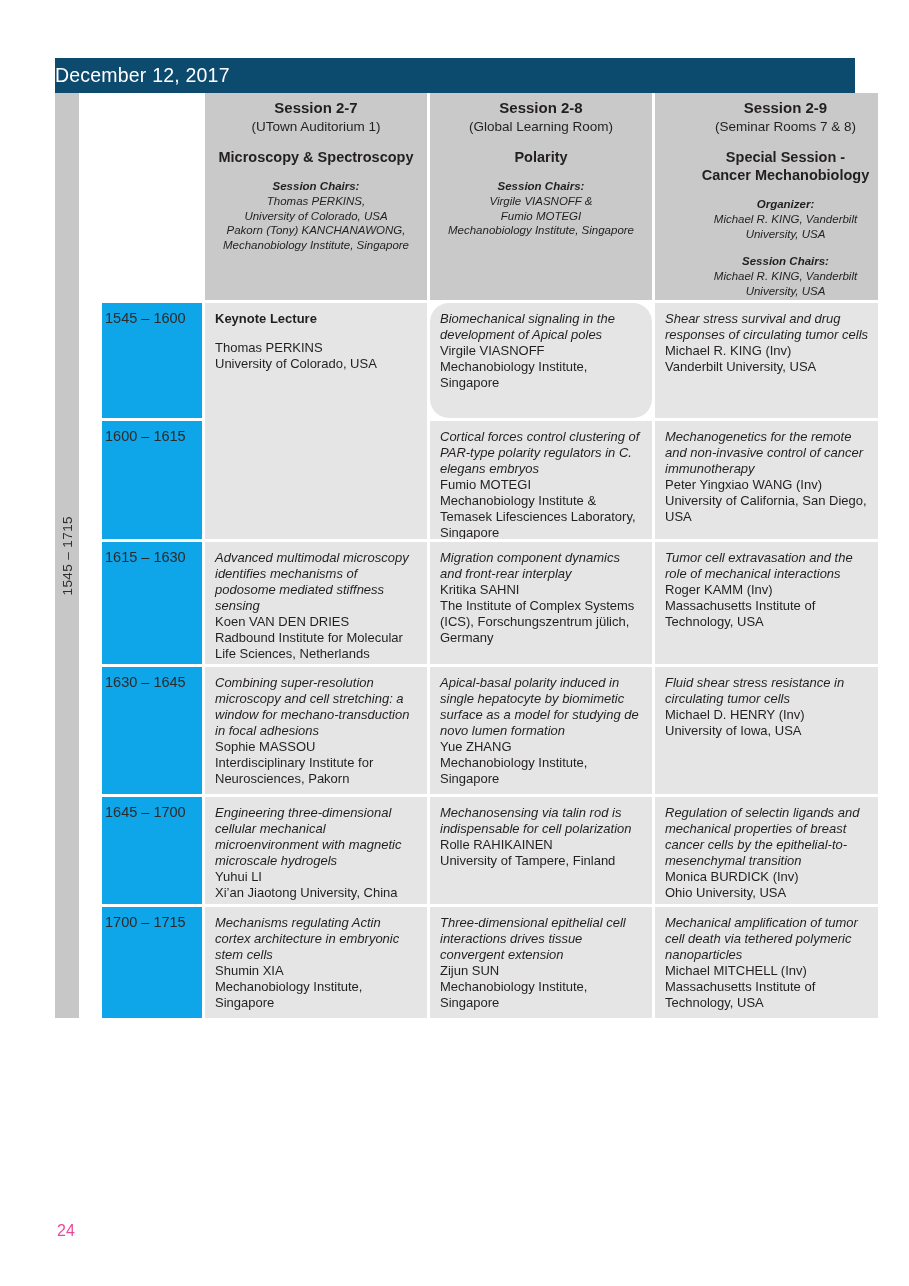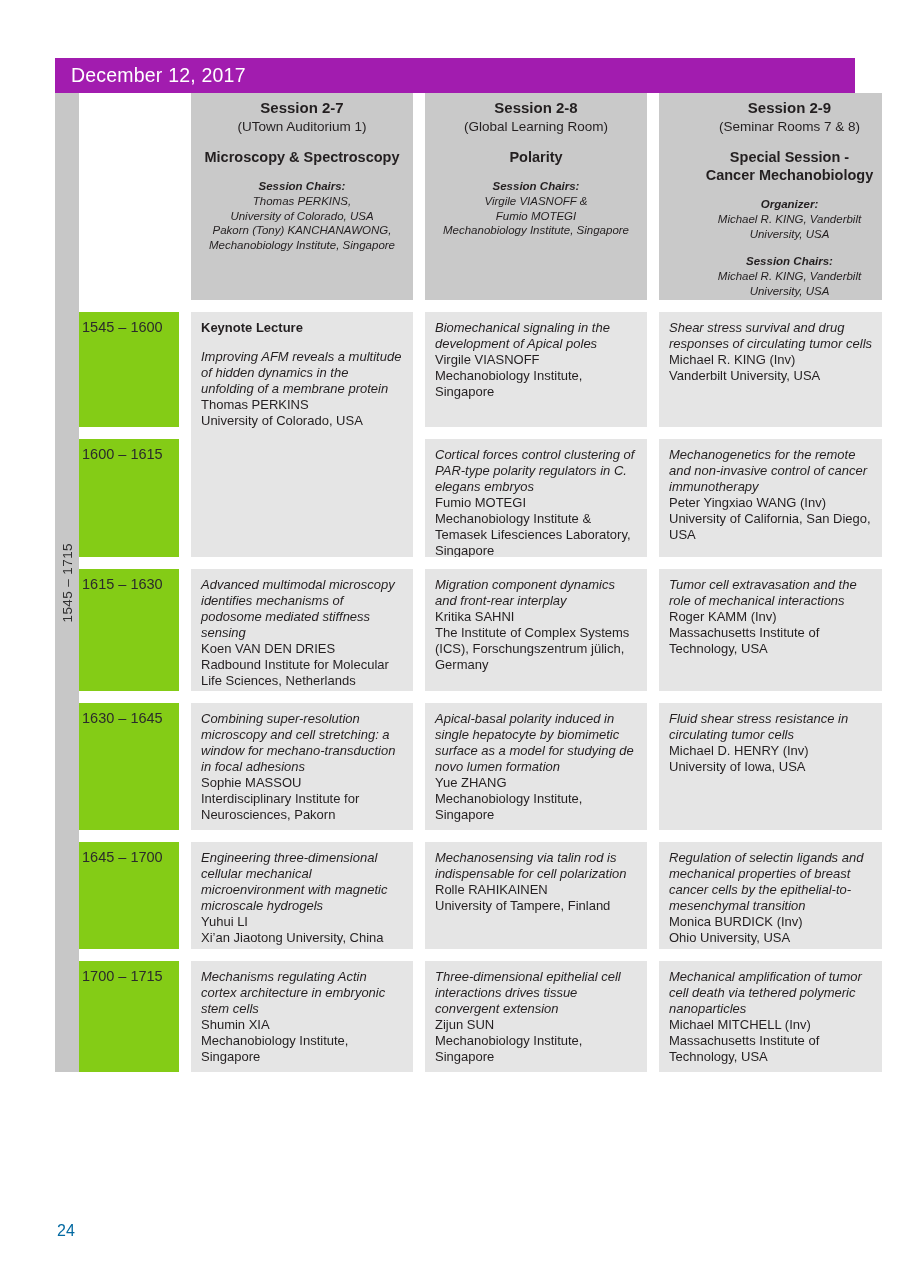--- a/index.html
+++ b/index.html
@@ -3,59 +3,59 @@
 <meta charset="utf-8">
 <style>
   html,body { margin:0; padding:0; }
   body {
     width:909px; height:1286px; background:#ffffff; position:relative;
     font-family:"Liberation Sans", sans-serif; color:#231f20;
     -webkit-font-smoothing:antialiased;
   }
   .date-bar {
     position:absolute; left:55px; top:58px; width:800px; height:35px;
-    background:#a21caf; color:#ffffff; display:flex; align-items:center;
-    padding-left:16px; box-sizing:border-box; font-size:19.5px; letter-spacing:0.2px;
+    background:#0c4a6e; color:#ffffff; display:flex; align-items:center;
+    padding-left:0; box-sizing:border-box; font-size:19.5px; letter-spacing:0.2px;
   }
   .table-wrap { position:absolute; left:55px; top:93px; width:800px; display:flex; }
   .time-strip {
     width:24px; background:#c7c7c7; display:flex; align-items:center; justify-content:center;
     flex:0 0 24px;
   }
   .strip-label {
     writing-mode:vertical-rl; transform:rotate(180deg);
     font-size:13.5px; color:#2e2e2e; letter-spacing:0.4px; white-space:nowrap;
   }
   #schedule-grid {
     width:692px; display:grid;
     grid-template-columns:100px 222px 222px 223px;
     grid-template-rows:207px 115px 118px 122px 127px 107px 111px;
-    gap:12px; background:#ffffff;
+    gap:3px; background:#ffffff;margin-left:23px;
   }
   .session-header {
     background:#c9c9c9; text-align:center; padding:5px 8px 0 8px;
     box-sizing:border-box; overflow:hidden;
   }
   .session-name { font-weight:bold; font-size:15px; line-height:1.3; }
   .session-venue { font-size:13.5px; line-height:1.3; }
   .session-topic { font-weight:bold; font-size:14.5px; line-height:1.25; margin-top:13px; }
   .chair-block { margin-top:13px; font-size:11.5px; font-style:italic; line-height:1.28; }
   .chair-label { font-weight:bold; }
   .time-cell {
-    background:#84cc16; font-size:14.5px; color:#2b2b2b;
+    background:#0ea5e9; font-size:14.5px; color:#2b2b2b;
     padding:7px 2px 0 3px; box-sizing:border-box;
   }
   .talk-cell {
     background:#e5e5e5; font-size:13px; line-height:1.23;
     padding:8px 9px 0 10px; box-sizing:border-box; overflow:hidden;
   }
   .talk-kicker { font-weight:bold; margin-bottom:13px; }
   .talk-title { font-style:italic; }
   .talk-speaker { font-style:normal; }
-  .page-number { position:absolute; left:57px; top:1222px; font-size:16px; color:#0369a1; }
+  .page-number { position:absolute; left:57px; top:1222px; font-size:16px; color:#ec4899; }
 </style>
 </head>
 <body>
 
 <div class="date-bar">
   <span>December 12, 2017</span>
 </div>
 
 <div class="table-wrap">
   <div class="time-strip">
@@ -95,25 +95,24 @@
         </div>
         <div class="chair-block">
           <div class="chair-label">Session Chairs:</div>
           <div>Michael R. KING, Vanderbilt University, USA</div>
           <div>Peter Yingxiao WANG, UCSD, USA</div>
         </div>
       </div>
       <div class="time-cell" style="grid-area: 2 / 1;">1545 – 1600</div>
       <div class="talk-cell" style="grid-area: 2 / 2 / span 2;">
         <div class="talk-kicker">Keynote Lecture</div>
-        <div class="talk-title">Improving AFM reveals a multitude of hidden dynamics in the unfolding of a membrane protein</div>
         <div class="talk-speaker">Thomas PERKINS</div>
         <div class="talk-speaker">University of Colorado, USA</div>
       </div>
-      <div class="talk-cell" style="grid-area: 2 / 3;">
+      <div class="talk-cell" style="grid-area: 2 / 3; border-radius: 19px;">
         <div class="talk-title">Biomechanical signaling in the development of Apical poles</div>
         <div class="talk-speaker">Virgile VIASNOFF</div>
         <div class="talk-speaker">Mechanobiology Institute, Singapore</div>
       </div>
       <div class="talk-cell" style="grid-area: 2 / 4;">
         <div class="talk-title">Shear stress survival and drug responses of circulating tumor cells</div>
         <div class="talk-speaker">Michael R. KING (Inv)</div>
         <div class="talk-speaker">Vanderbilt University, USA</div>
       </div>
       <div class="time-cell" style="grid-area: 3 / 1;">1600 – 1615</div>

